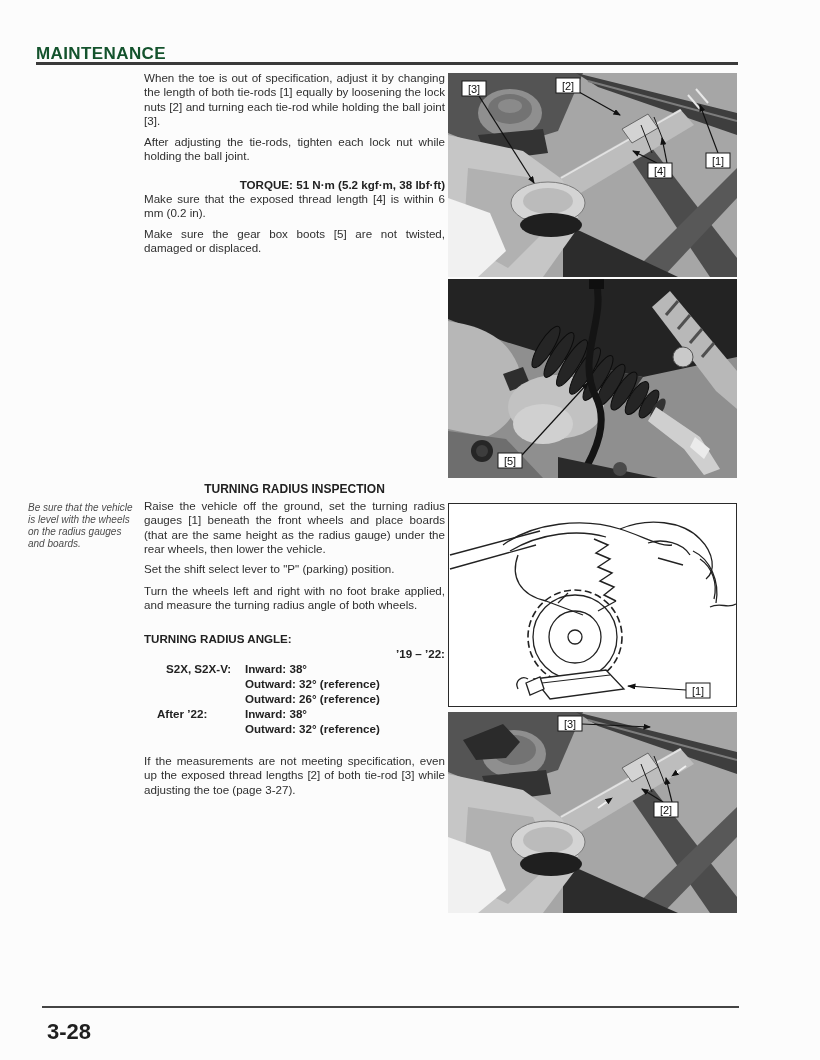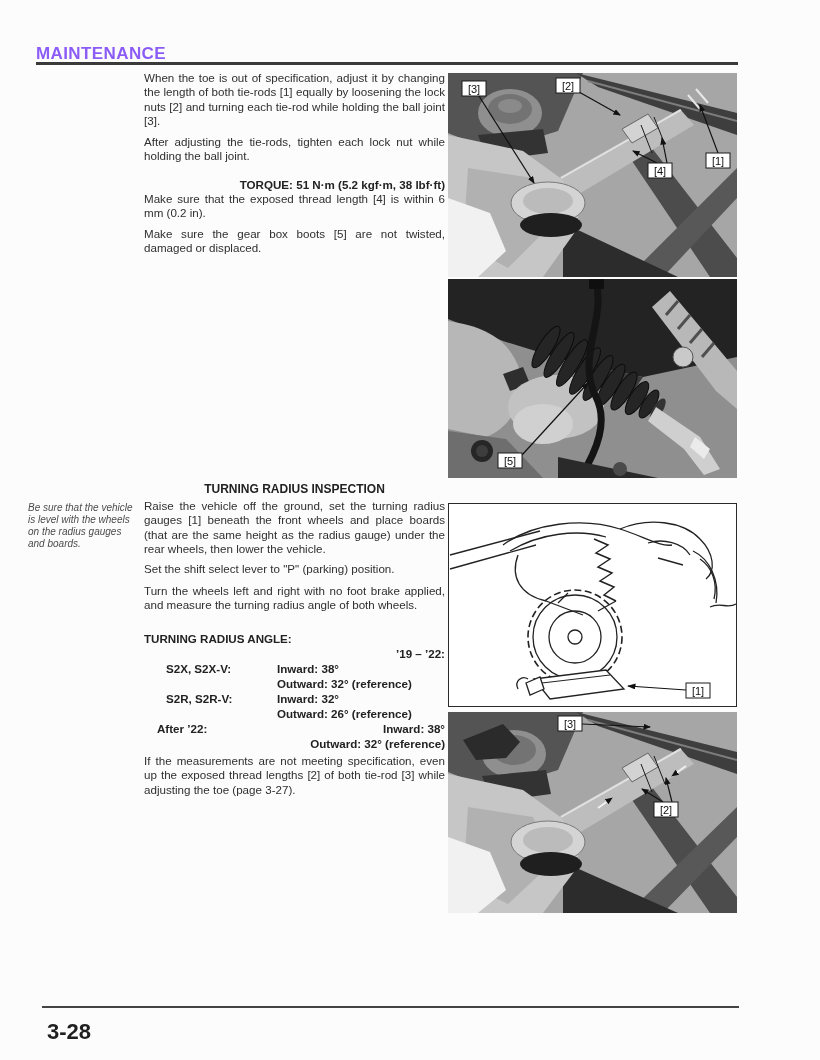--- a/index.html
+++ b/index.html
@@ -8,21 +8,21 @@
     background: #fcfcfc;
     font-family: "Liberation Sans", sans-serif;
     color: #2f2f2f;
     position: relative;
     overflow: hidden;
   }
   .page { position: absolute; inset: 0; }
 
   .page-title {
     position: absolute; left: 36px; top: 44px;
-    font-size: 17px; font-weight: bold; color: #8b5cf6;
+    font-size: 17px; font-weight: bold; color: #14532d;
     letter-spacing: 0.4px; margin: 0;
   }
   .title-rule {
     position: absolute; left: 36px; top: 62px;
     width: 702px; height: 3px; background: #3a3a3a;
   }
 
   
   .p {
     position: absolute; left: 144px; width: 301px;
@@ -38,24 +38,24 @@
     font-style: italic; text-align: left; color: #4b4b4b;
   }
 
   
   .spec-block {
     position: absolute; left: 144px; top: 631px; width: 301px;
     font-size: 11.6px; line-height: 15px; font-weight: bold; color: #222;
     text-align: left;
   }
   .spec-group { padding-left: 13px; text-align: right; }
-  .spec-row { display: flex; gap: 32px; }
+  .spec-row { display: flex; }
   .spec-row.sub   { padding-left: 22px; }
   .spec-row.sub   .spec-label { width: 79px; flex: 0 0 79px; }
-  .spec-row.group { padding-left: 13px; justify-content: space-between; }
+  .spec-row.group { padding-left: 13px; }
   .spec-row.group .spec-label { width: 88px; flex: 0 0 88px; }
 
   
   .fig { position: absolute; left: 448px; width: 289px; }
   .fig svg { display: block; width: 100%; height: 100%; }
   #fig1 { top: 73px;  height: 204px; }
   #fig2 { top: 279px; height: 199px; }
   #fig3 { top: 503px; height: 204px; }
   #fig4 { top: 712px; height: 201px; }
   svg text.callout-text {
@@ -96,24 +96,20 @@
   <div class="spec-block">
     <div>TURNING RADIUS ANGLE:</div>
     <div class="spec-group">’19 – ’22:</div>
     <div class="spec-row sub">
       <span class="spec-label">S2X, S2X-V:</span>
       <span class="spec-value">Inward: 38°</span>
     </div>
     <div class="spec-row sub">
       <span class="spec-label"></span>
       <span class="spec-value">Outward: 32° (reference)</span>
-    </div>
-    <div class="spec-row sub">
-      <span class="spec-label">S2R, S2R-V:</span>
-      <span class="spec-value">Inward: 32°</span>
     </div>
     <div class="spec-row sub">
       <span class="spec-label"></span>
       <span class="spec-value">Outward: 26° (reference)</span>
     </div>
     <div class="spec-row group">
       <span class="spec-label">After ’22:</span>
       <span class="spec-value">Inward: 38°</span>
     </div>
     <div class="spec-row group">

